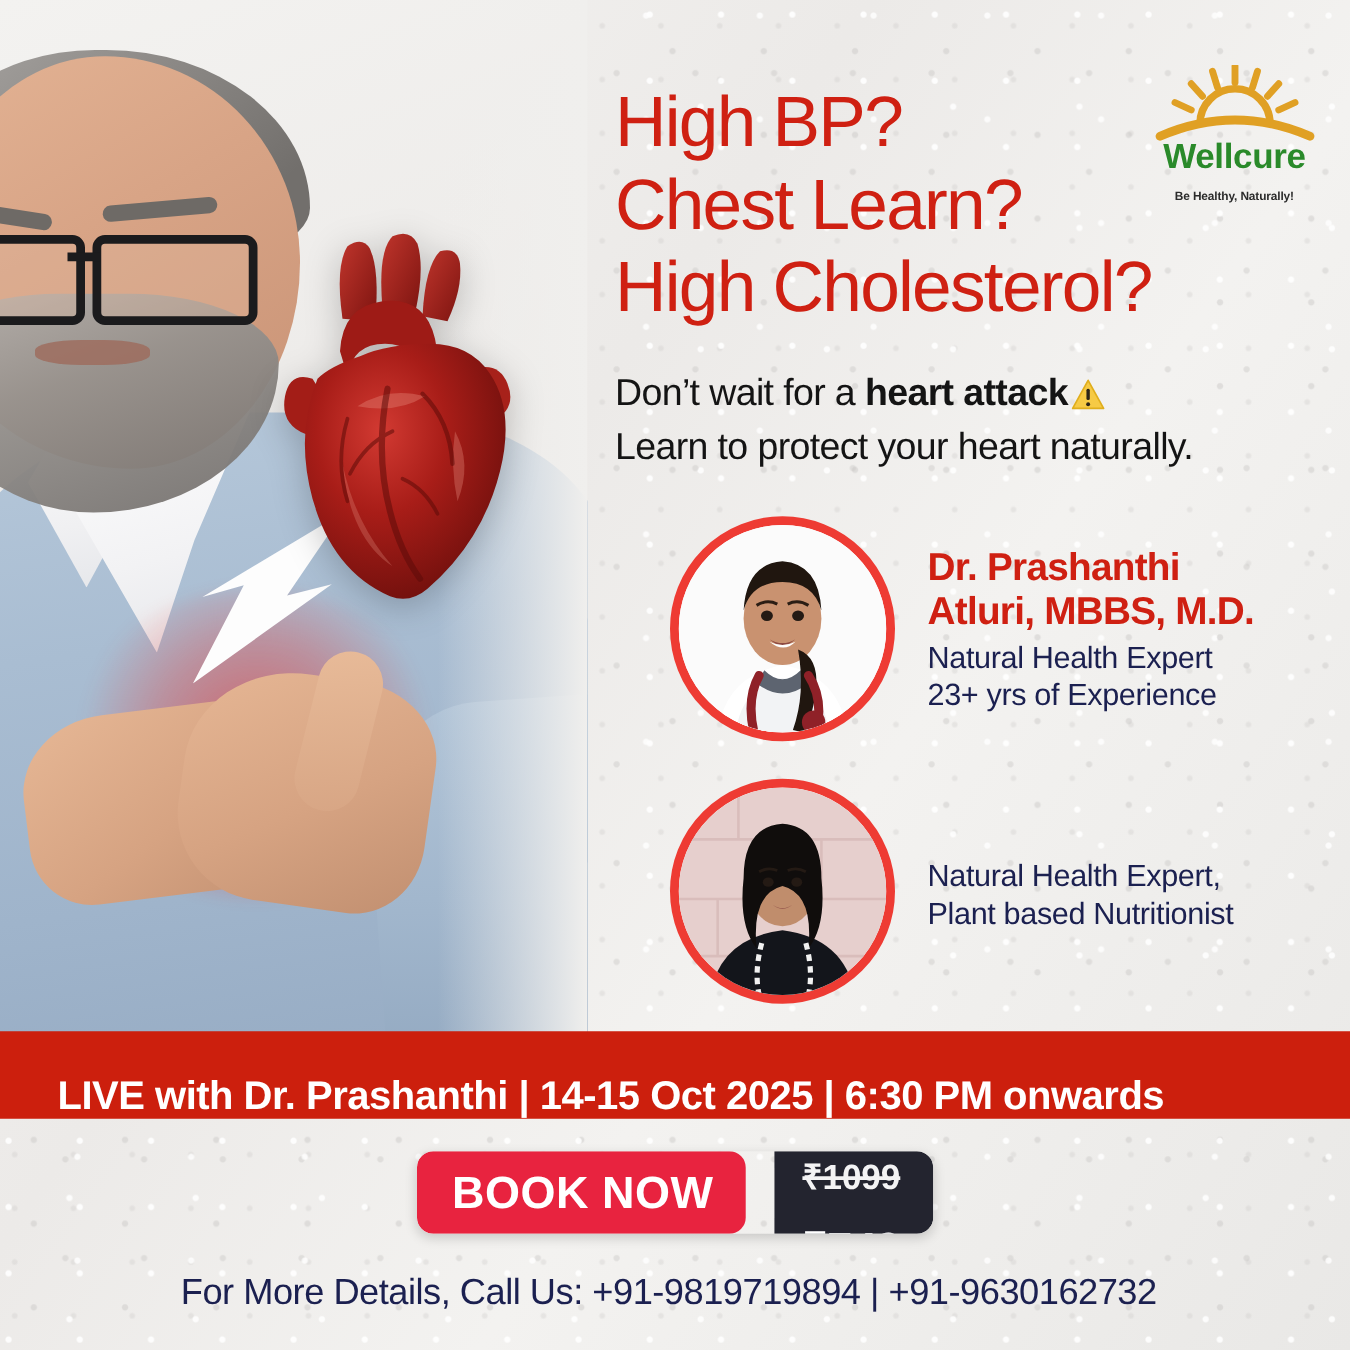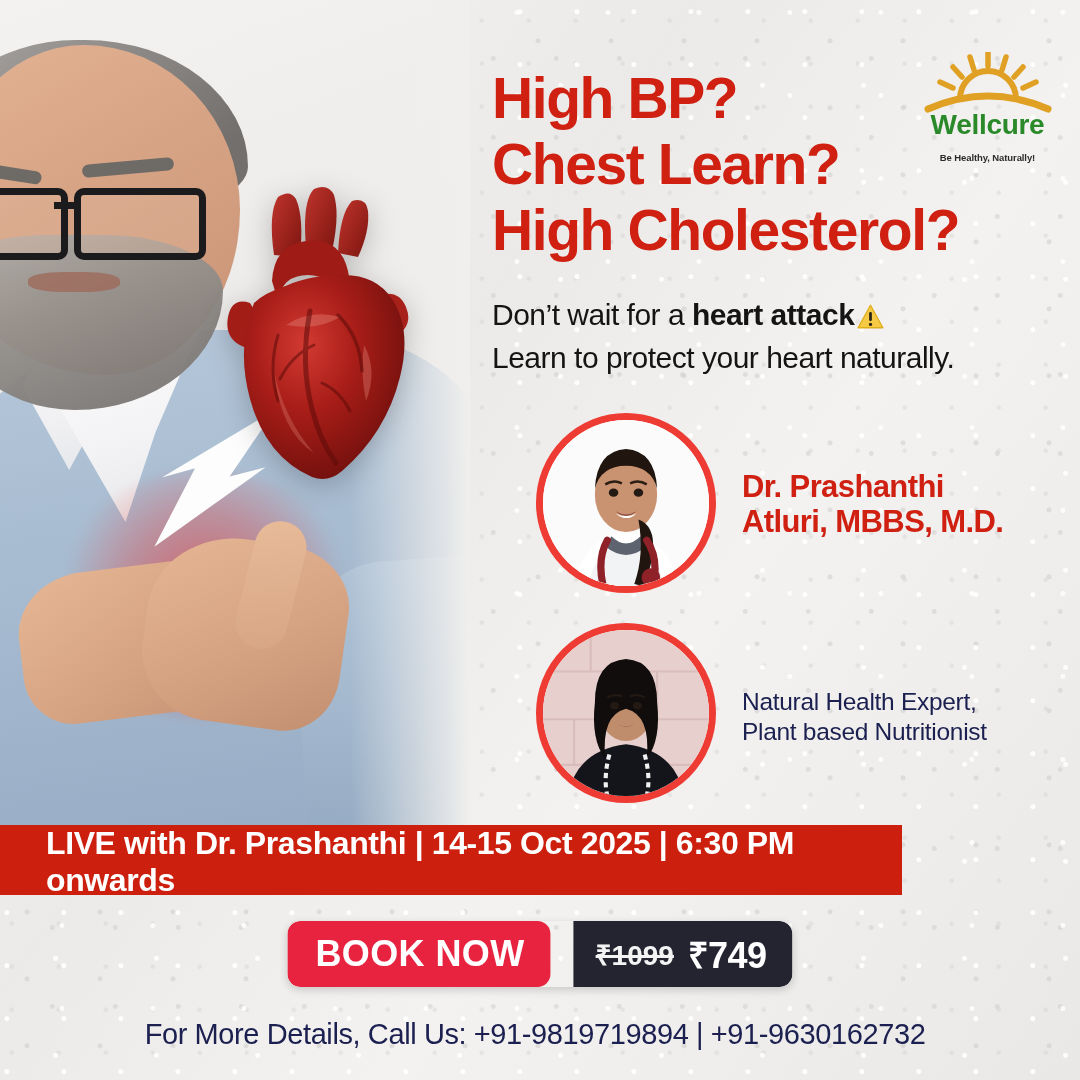--- a/index.html
+++ b/index.html
@@ -210,21 +210,21 @@
 
   
   .headline {
     position: absolute;
     left: 492px; top: 66px;
     width: 545px;
   }
   .headline .hl {
     color: #cf2012;
     font-size: 57px;
-    font-weight: 700;
+    font-weight: 400;
     line-height: 1.155;
     letter-spacing: -1.4px;
   }
   .subline {
     position: absolute;
     left: 492px; top: 294px;
     width: 560px;
     color: #141414;
     font-size: 30px;
     line-height: 1.42;
@@ -270,23 +270,23 @@
     line-height: 1.22;
     letter-spacing: -.3px;
     margin-top: 6px;
     white-space: pre-line;
   }
 
   
   .banner {
     position: absolute;
     left: 0; top: 825px;
-    width: 902px; height: 70px;
+    width: 1080px; height: 70px;
     background: #cc1f0d;
-    display: flex; align-items: flex-start;
+    display: flex; align-items: flex-end;
   }
   .banner-text {
     color: #ffffff;
     font-size: 32px;
     font-weight: 700;
     letter-spacing: -.4px;
     padding-left: 46px;
   }
 
   
@@ -312,20 +312,21 @@
     padding: 0 26px 0 28px;
     border-radius: 13px;
     z-index: 2;
   }
   .cta-price {
     background: #23242f;
     display: flex; align-items: center; gap: 14px;
     padding: 0 26px 0 22px;
     margin-left: -13px;
     border-radius: 0 13px 13px 0;
+    flex-direction: column;
   }
   .price-old {
     color: #ffffff;
     font-size: 28px;
     font-weight: 700;
     text-decoration: line-through;
     text-decoration-thickness: 3px;
     opacity: .95;
   }
   .price-new {
@@ -468,20 +469,22 @@
           <path d="M70 88 q10 9 20 0 q-10 6 -20 0 z" fill="#8d4a42"></path>
           <path d="M70 90 q10 5 20 0 q-9 9 -20 0 z" fill="#fdfdfd"></path>
           <path d="M62 116 q-10 18 -4 44" stroke="#8f2128" stroke-width="7" fill="none" stroke-linecap="round"></path>
           <path d="M100 116 q12 18 6 44" stroke="#8f2128" stroke-width="7" fill="none" stroke-linecap="round"></path>
           <circle cx="104" cy="152" r="9" fill="#8f2128"></circle>
         </svg>
       </div>
       <div class="expert-text">
         <div class="expert-name">Dr. Prashanthi
 Atluri, MBBS, M.D.</div>
+        <div class="expert-role">Natural Health Expert
+23+ yrs of Experience</div>
       </div>
     </div>
 
     <div class="expert">
       <div class="avatar">
         <svg viewBox="0 0 160 160">
           <rect width="160" height="160" fill="#e6cfcd"></rect>
           <g stroke="#d9bdbb" stroke-width="2">
             <line x1="0" y1="40" x2="160" y2="40"></line>
             <line x1="0" y1="86" x2="160" y2="86"></line>

